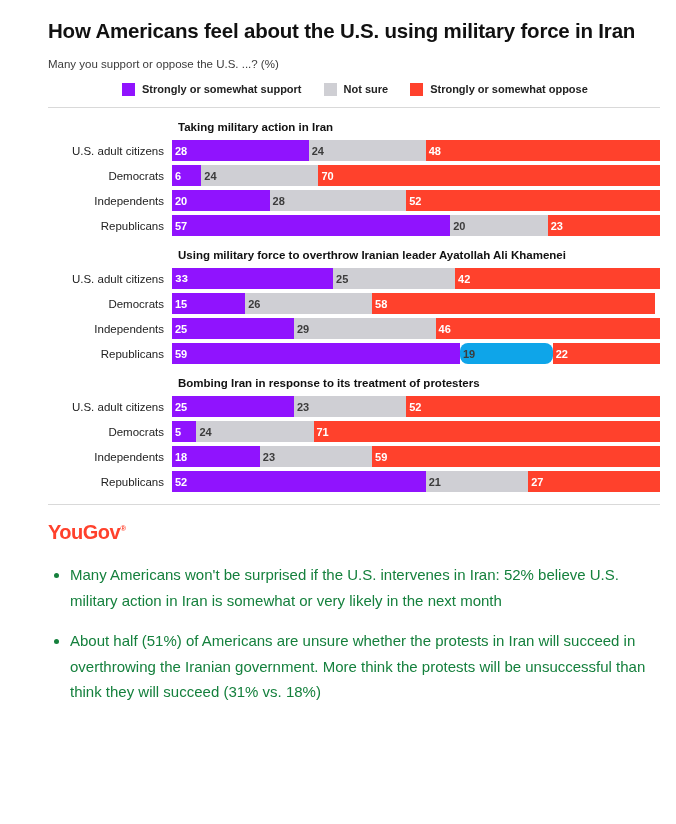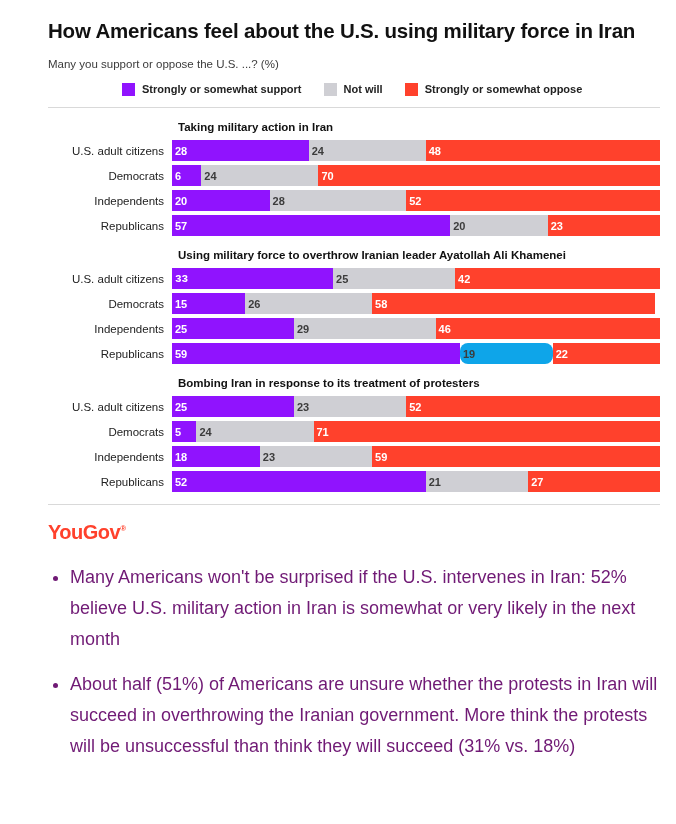--- a/index.html
+++ b/index.html
@@ -136,43 +136,43 @@
     background: #d9d9d9;
     margin: 12px 0 0 22px;
     width: 612px;
   }
   ul.bullets {
     margin: 18px 0 0 22px;
     padding-left: 22px;
     width: 600px;
   }
   ul.bullets li {
-    font-size: 18px;
+    font-size: 15px;
     line-height: 1.72;
-    color: #701a75;
+    color: #15803d;
     margin-bottom: 14px;
   }
 </style>
 </head>
 <body>
 
 <div class="page">
 
   <h1 class="title">How Americans feel about the U.S. using military force in Iran</h1>
 
   <div class="subtitle">Many you support or oppose the U.S. ...? (%)</div>
 
   <div class="legend" id="legend">
       <div class="legend-item">
         <span class="swatch" style="background: rgb(144, 19, 254);"></span>
         <span>Strongly or somewhat support</span>
       </div>
       <div class="legend-item">
         <span class="swatch" style="background: rgb(207, 207, 212);"></span>
-        <span>Not will</span>
+        <span>Not sure</span>
       </div>
       <div class="legend-item">
         <span class="swatch" style="background: rgb(255, 65, 44);"></span>
         <span>Strongly or somewhat oppose</span>
       </div>
     </div>
 
   <div class="rule"></div>
 
   <div id="panels">

